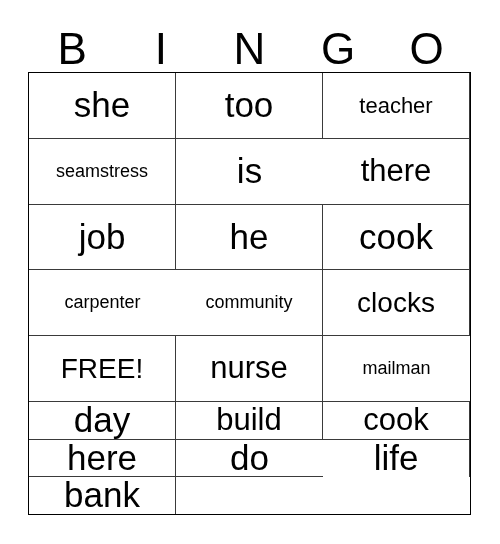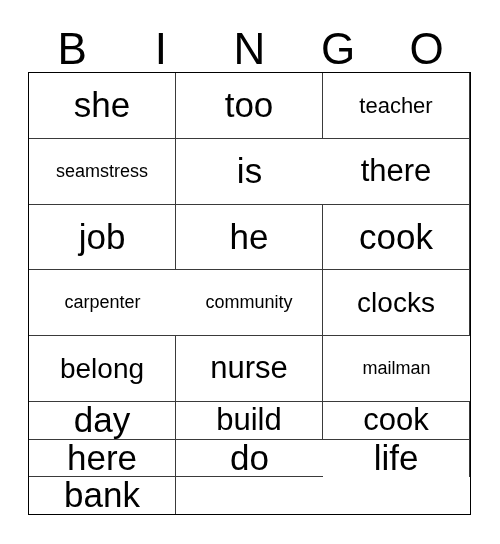--- a/index.html
+++ b/index.html
@@ -132,21 +132,21 @@
       <div class="cell">
         <span class="cell-text fs-xs">carpenter</span>
       </div>
       <div class="cell">
         <span class="cell-text fs-xxs">community</span>
       </div>
       <div class="cell">
         <span class="cell-text fs-md">clocks</span>
       </div>
       <div class="cell">
-        <span class="cell-text fs-md">belong</span>
+        <span class="cell-text fs-md">FREE!</span>
       </div>
       <div class="cell">
         <span class="cell-text fs-lg">nurse</span>
       </div>
       <div class="cell">
         <span class="cell-text fs-xs">mailman</span>
       </div>
       <div class="cell">
         <span class="cell-text fs-xl">day</span>
       </div>

